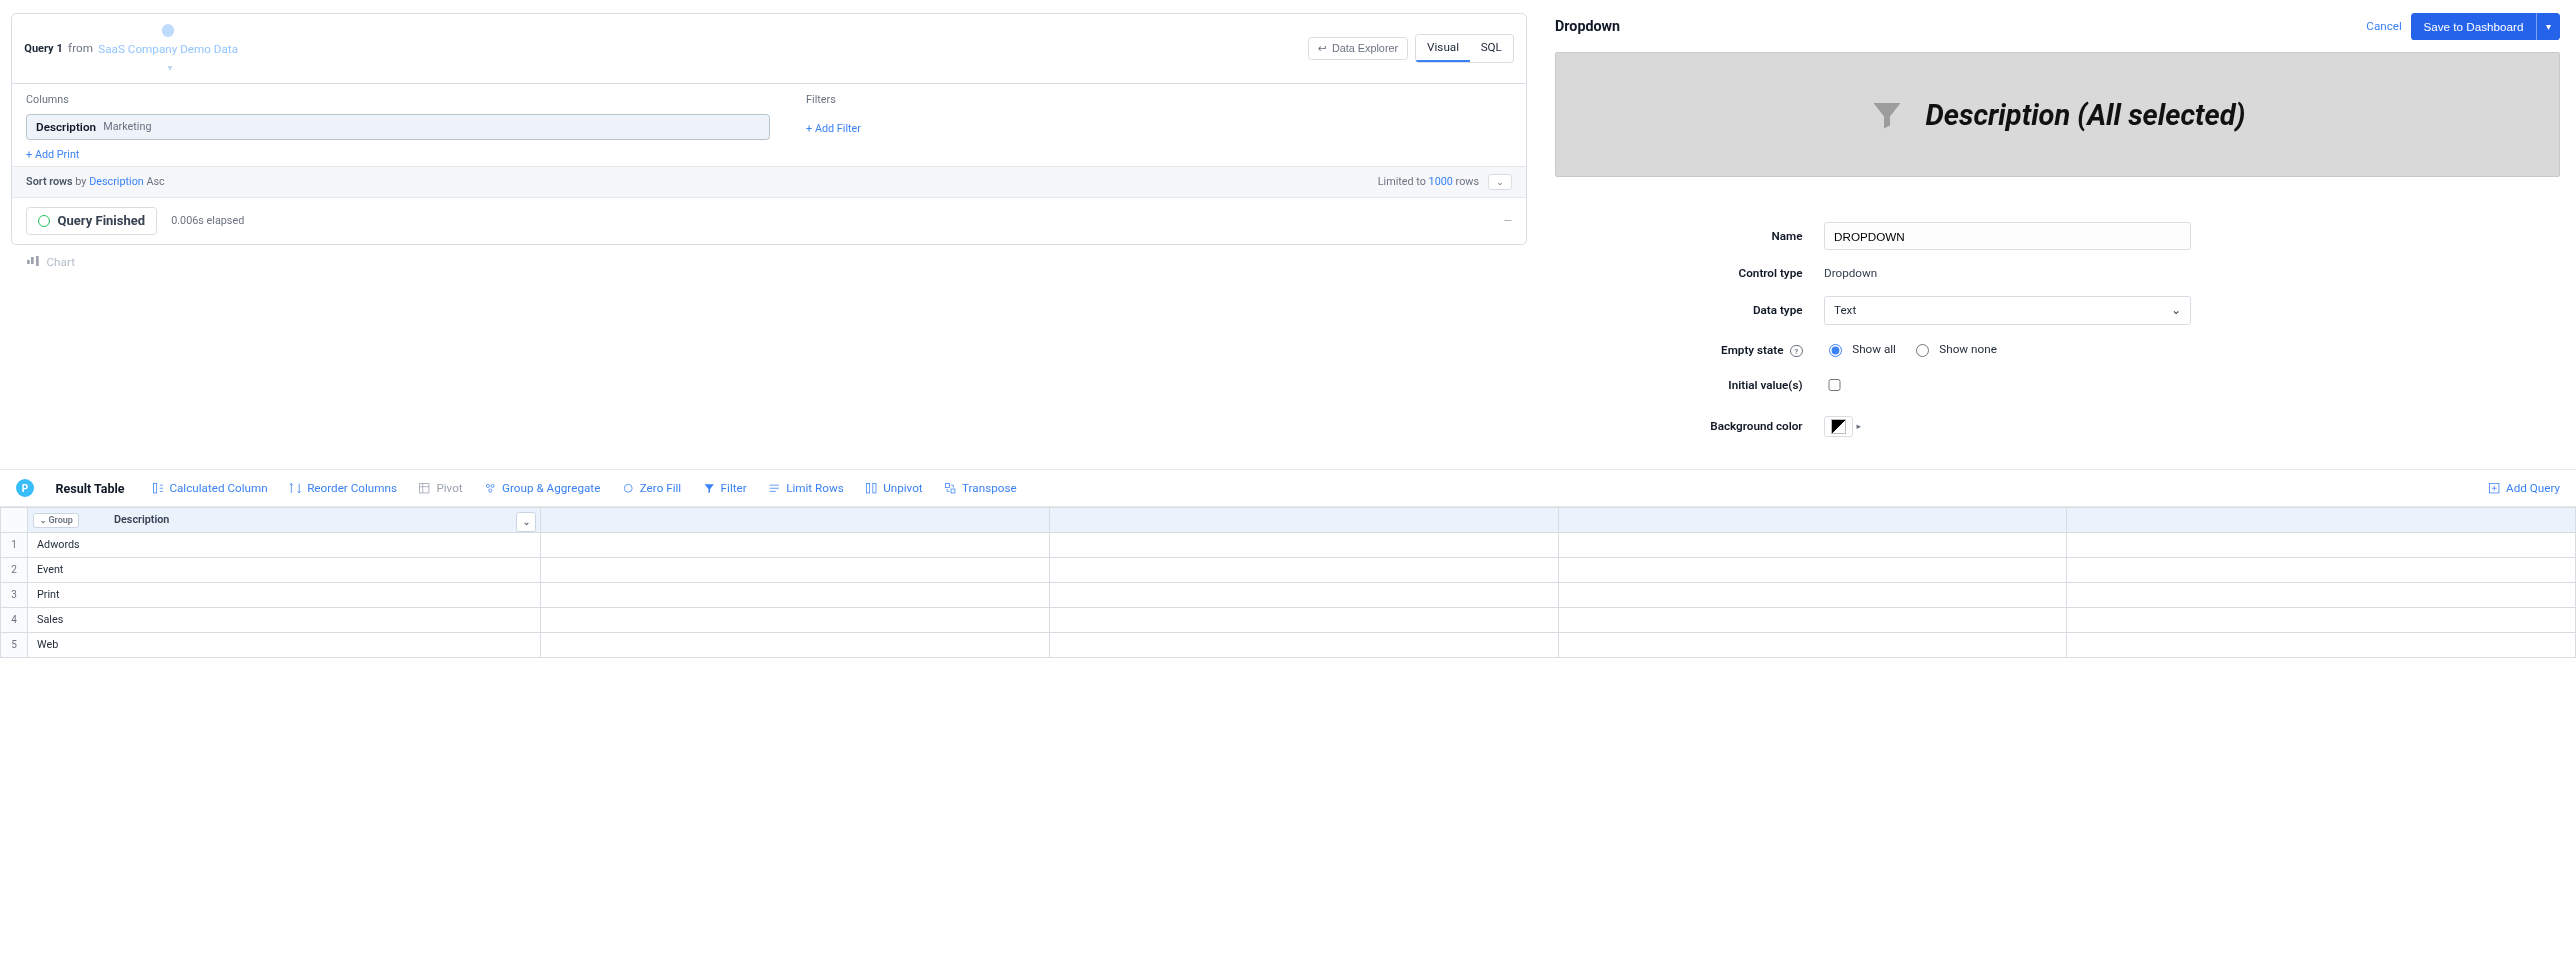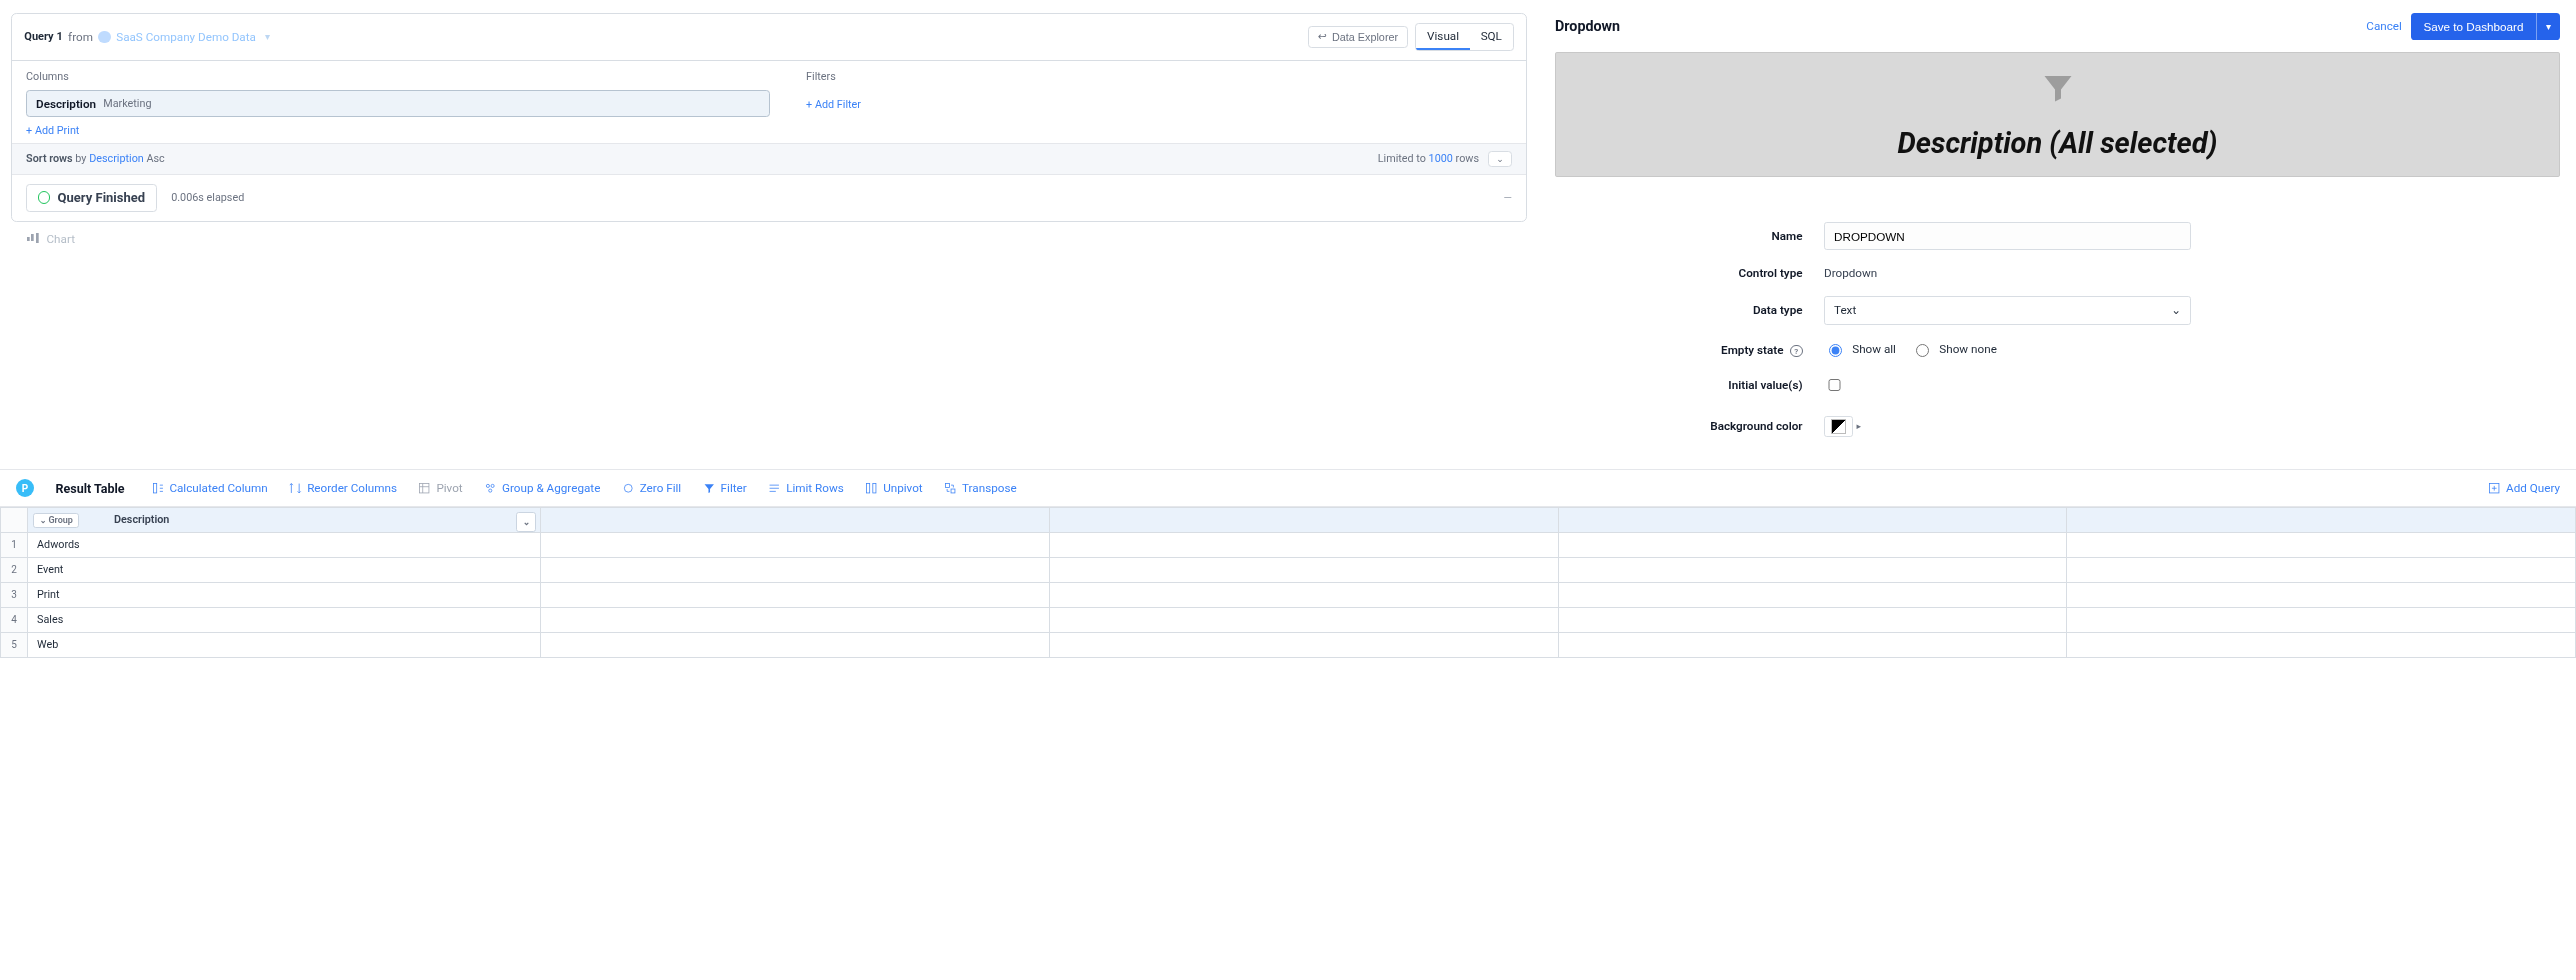--- a/index.html
+++ b/index.html
@@ -33,21 +33,21 @@
   
   .query-card { border: 0.9px solid var(--border); border-radius: 5.4px; }
   .qc-head {
     display: flex; align-items: center; padding: 9px 12.5px;
     border-bottom: 0.9px solid var(--border);
   }
   .qc-title { font-size: 11px; font-weight: 700; margin-right: 5.4px; }
   .qc-from  { font-size: 11.7px; color: var(--text-muted); margin-right: 5.4px; }
   .ds-chip {
     display: inline-flex; align-items: center; gap: 5.4px;
-    color: #93c5fd; font-size: 11.7px; padding: 1.8px 0;
+    color: #93c5fd; font-size: 11.7px; padding: 1.8px 0; flex-direction: column;
   }
   .ds-dot { width: 12.5px; height: 12.5px; border-radius: 50%; background: #bfdbfe; display: inline-block; }
   .ds-caret { color: #bdd7f3; font-size: 10px; margin-left: 3.6px; }
   .qc-head-right { margin-left: auto; display: inline-flex; gap: 7.2px; align-items:center; }
   .btn-outline {
     border: 0.9px solid var(--border); border-radius: 3.6px; background: #fff;
     padding: 3.6px 9px; font-size: 10.8px; color: var(--text-muted);
     display: inline-flex; align-items: center; gap: 5.4px; cursor: pointer;
   }
   .seg { display: inline-flex; border: 0.9px solid var(--border); border-radius: 3.6px; overflow: hidden; }
@@ -96,21 +96,21 @@
   .rp-head { display:flex; align-items:center; }
   .rp-title { font-size: 14.3px; font-weight: 700; color: #111827; }
   .rp-actions { margin-left:auto; display:inline-flex; gap:9px; align-items:center; }
   .link-blue { color: var(--blue); font-size: 11.7px; cursor:pointer; }
   .btn-primary { background: var(--blue-dark); color:#fff; border:none; border-radius:3.6px 0 0 3.6px; padding:7.2px 12.5px; font-size:11.7px; cursor:pointer; }
   .btn-primary-group { display:inline-flex; }
   .btn-primary-caret { background: var(--blue-dark); color:#fff; border:none; border-left:0.9px solid rgba(255,255,255,.4); border-radius:0 3.6px 3.6px 0; padding:7.2px 9px; font-size:10px; cursor:pointer; }
   
   .preview-box {
     margin-top: 12.5px; background: var(--bg-preview); border: 1.8px solid #c8c8c8; border-radius: 1.8px;
-    height: 125px; display:flex; align-items:center; justify-content:center; gap: 20px; flex-direction: column;
+    height: 125px; display:flex; align-items:center; justify-content:center; gap: 20px;
   }
   .funnel-icon { width: 36px; height: 36px; opacity:.45; }
   .preview-text { font-size: 29px; font-style: italic; font-weight:700; color:#111; }
   
   .form { margin-top: 45px; }
   .form-row { display:flex; align-items:center; margin-bottom: 16px; }
   .form-label { flex:0 0 269px; text-align:right; padding-right: 21.5px; font-size: 11.7px; font-weight:600; color:#111827; }
   .form-label .help { margin-left:3.6px; color:#6b7280; }
   .form-ctrl { flex:0 0 367px; }
   .text-input { width:100%; border:0.9px solid var(--border); border-radius:2.7px; padding:6.3px 9px; font-size:11.7px; background:#fdfdfd; }

